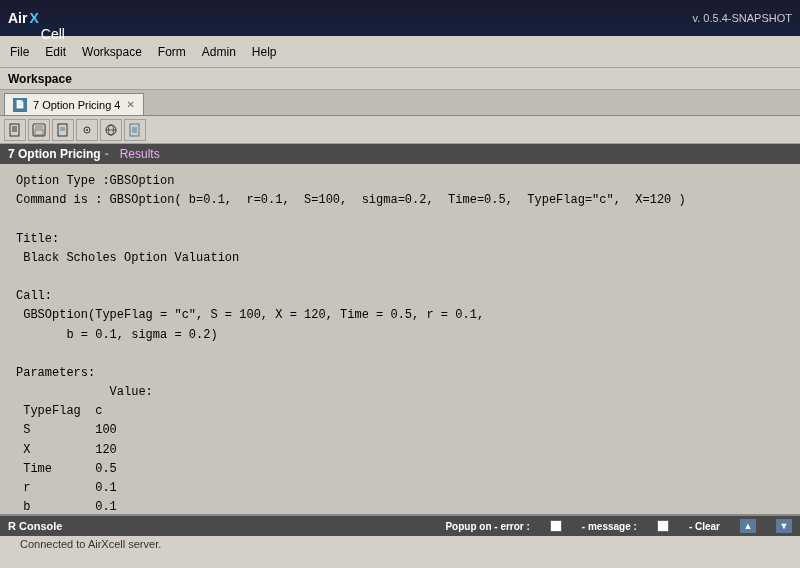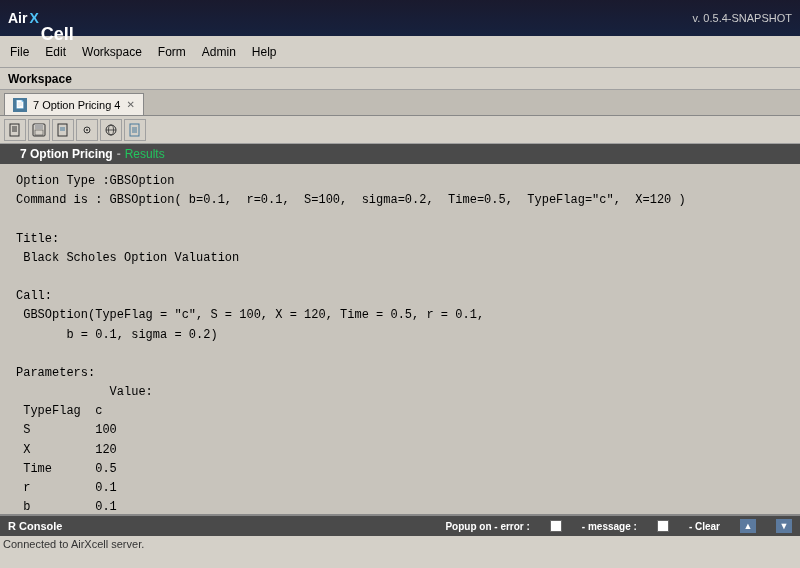--- a/index.html
+++ b/index.html
@@ -22,21 +22,21 @@
       justify-content: space-between;
       padding: 0 8px;
     }
     #title-bar .logo {
       display: flex;
       align-items: center;
       gap: 2px;
     }
     .logo-air { color: white; font-weight: bold; font-size: 14px; }
     .logo-x { color: #4fc3f7; font-weight: bold; font-size: 14px; }
-    .logo-cell { color: white; font-weight: bold; font-size: 18px; margin-top: 32px; }
+    .logo-cell { color: white; font-weight: normal; font-size: 14px; margin-top: 32px; }
     #version {
       font-size: 11px;
       color: #ccc;
     }
 
     
     #menu-bar {
       background: #d4d0c8;
       height: 32px;
       display: flex;
@@ -127,27 +127,27 @@
       font-size: 11px;
     }
 
     
     #results-header {
       background: #4a4a4a;
       color: white;
       height: 20px;
       display: flex;
       align-items: center;
-      padding: 0 20px;
+      padding: 0 8px;
       font-size: 12px;
       font-weight: bold;
     }
     #results-header .title-part { color: white; }
     #results-header .separator { color: #aaa; margin: 0 4px; }
-    #results-header .subtitle { color: #22c55e; font-weight: normal; }
+    #results-header .subtitle { color: #f0abfc; font-weight: normal; margin-left: 7px; }
 
     
     #results-content {
       background: #c8c4bc;
       flex: 1;
       padding: 8px 16px;
       font-family: 'Courier New', Courier, monospace;
       font-size: 12px;
       line-height: 1.6;
       overflow-y: auto;
@@ -194,21 +194,21 @@
       height: 14px;
       background: #5c7a9e;
       display: flex;
       align-items: center;
       justify-content: center;
       font-size: 9px;
       color: white;
       cursor: pointer;
     }
     #console-status {
-      padding: 2px 3px;
+      padding: 2px 20px;
       font-size: 11px;
       color: #333;
     }
   </style>
 </head>
 <body>
 
 <div id="title-bar">
   <div class="logo">
     <span class="logo-air">Air</span>

